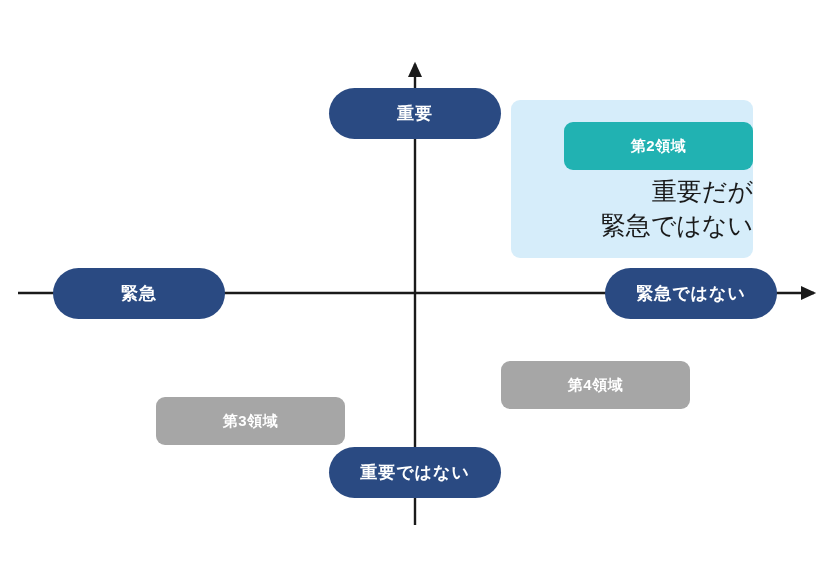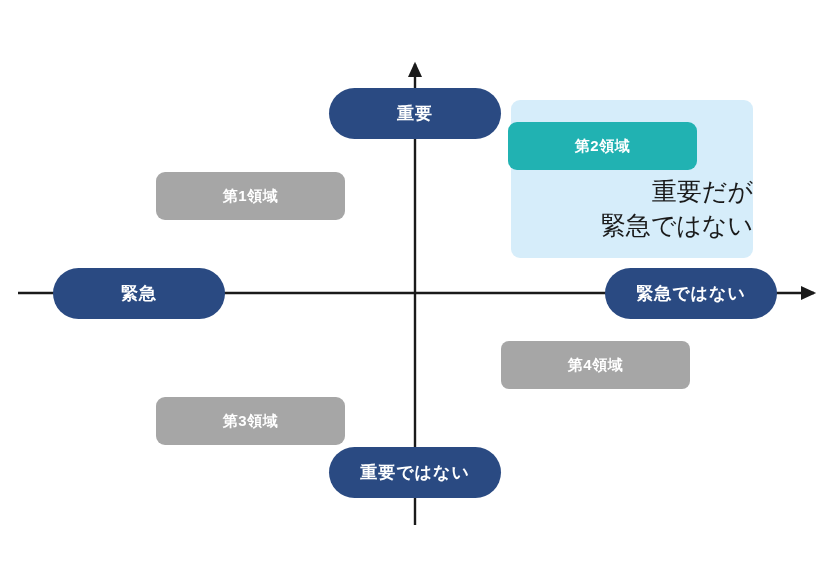--- a/index.html
+++ b/index.html
@@ -69,28 +69,28 @@
     box-sizing: border-box;
   }
   .chip-gray {
     background: #a6a6a6;
     border-radius: 9px;
     font-size: 15px;
     letter-spacing: 0.04em;
   }
   .chip-q1 { left: 156px; top: 172px; width: 189px; height: 48px; }
   .chip-q3 { left: 156px; top: 361px; width: 189px; height: 48px; margin-top: 36px; }
-  .chip-q4 { left: 501px; top: 341px; width: 189px; height: 48px; border-radius: 8px; }
+  .chip-q4 { left: 501px; top: 361px; width: 189px; height: 48px; }
 
   .chip-teal {
     background: #21b2b2;
     border-radius: 9px;
     font-size: 15px;
     letter-spacing: 0.04em;
-    left: 508px;
+    left: 564px;
     top: 122px;
     width: 189px;
     height: 48px;
   }
 
   
   .highlight-desc {
     position: absolute;
     left: 511px;
     top: 175px;
@@ -134,23 +134,20 @@
   </div>
 
   <div class="axis-pill pill-not-important">
     <span>重要ではない</span>
   </div>
 
   <div class="axis-pill pill-not-urgent">
     <span>緊急ではない</span>
   </div>
 
-  <div class="quadrant-chip chip-gray chip-q1">
-    <span>第1領域</span>
-  </div>
 
   <div class="quadrant-chip chip-teal">
     <span>第2領域</span>
   </div>
 
   <div class="quadrant-chip chip-gray chip-q3">
     <span>第3領域</span>
   </div>
 
   <div class="quadrant-chip chip-gray chip-q4">

